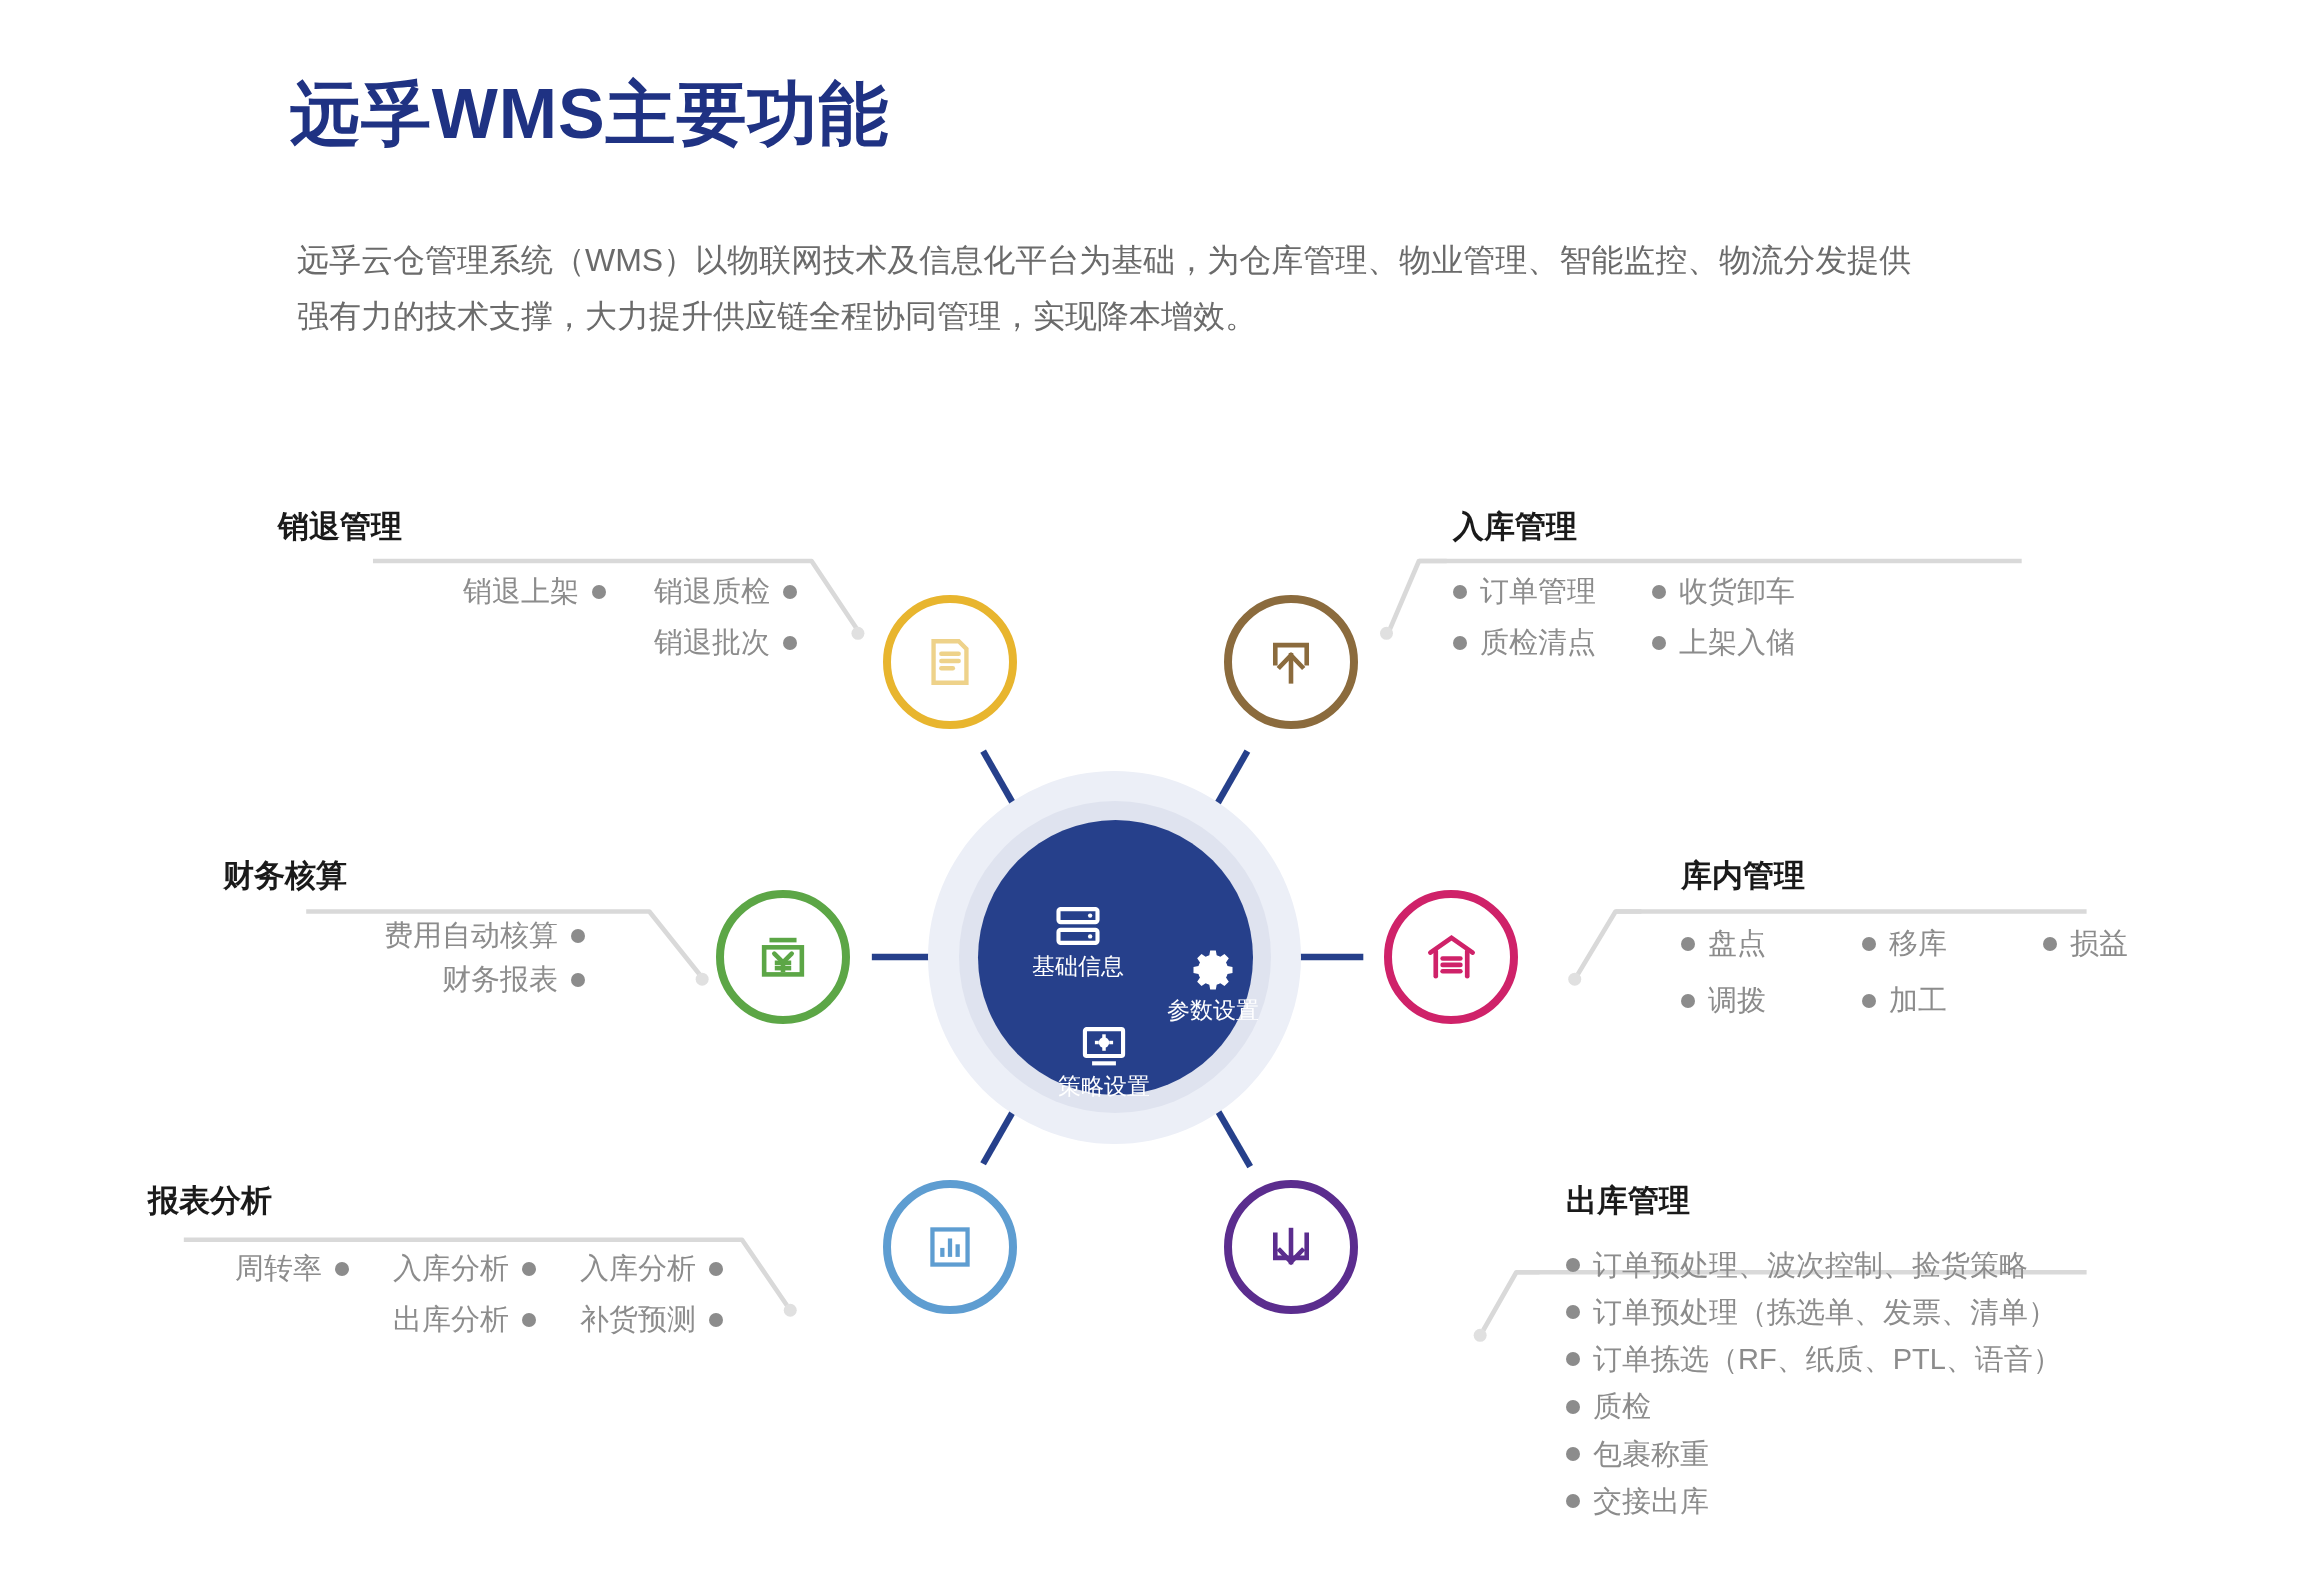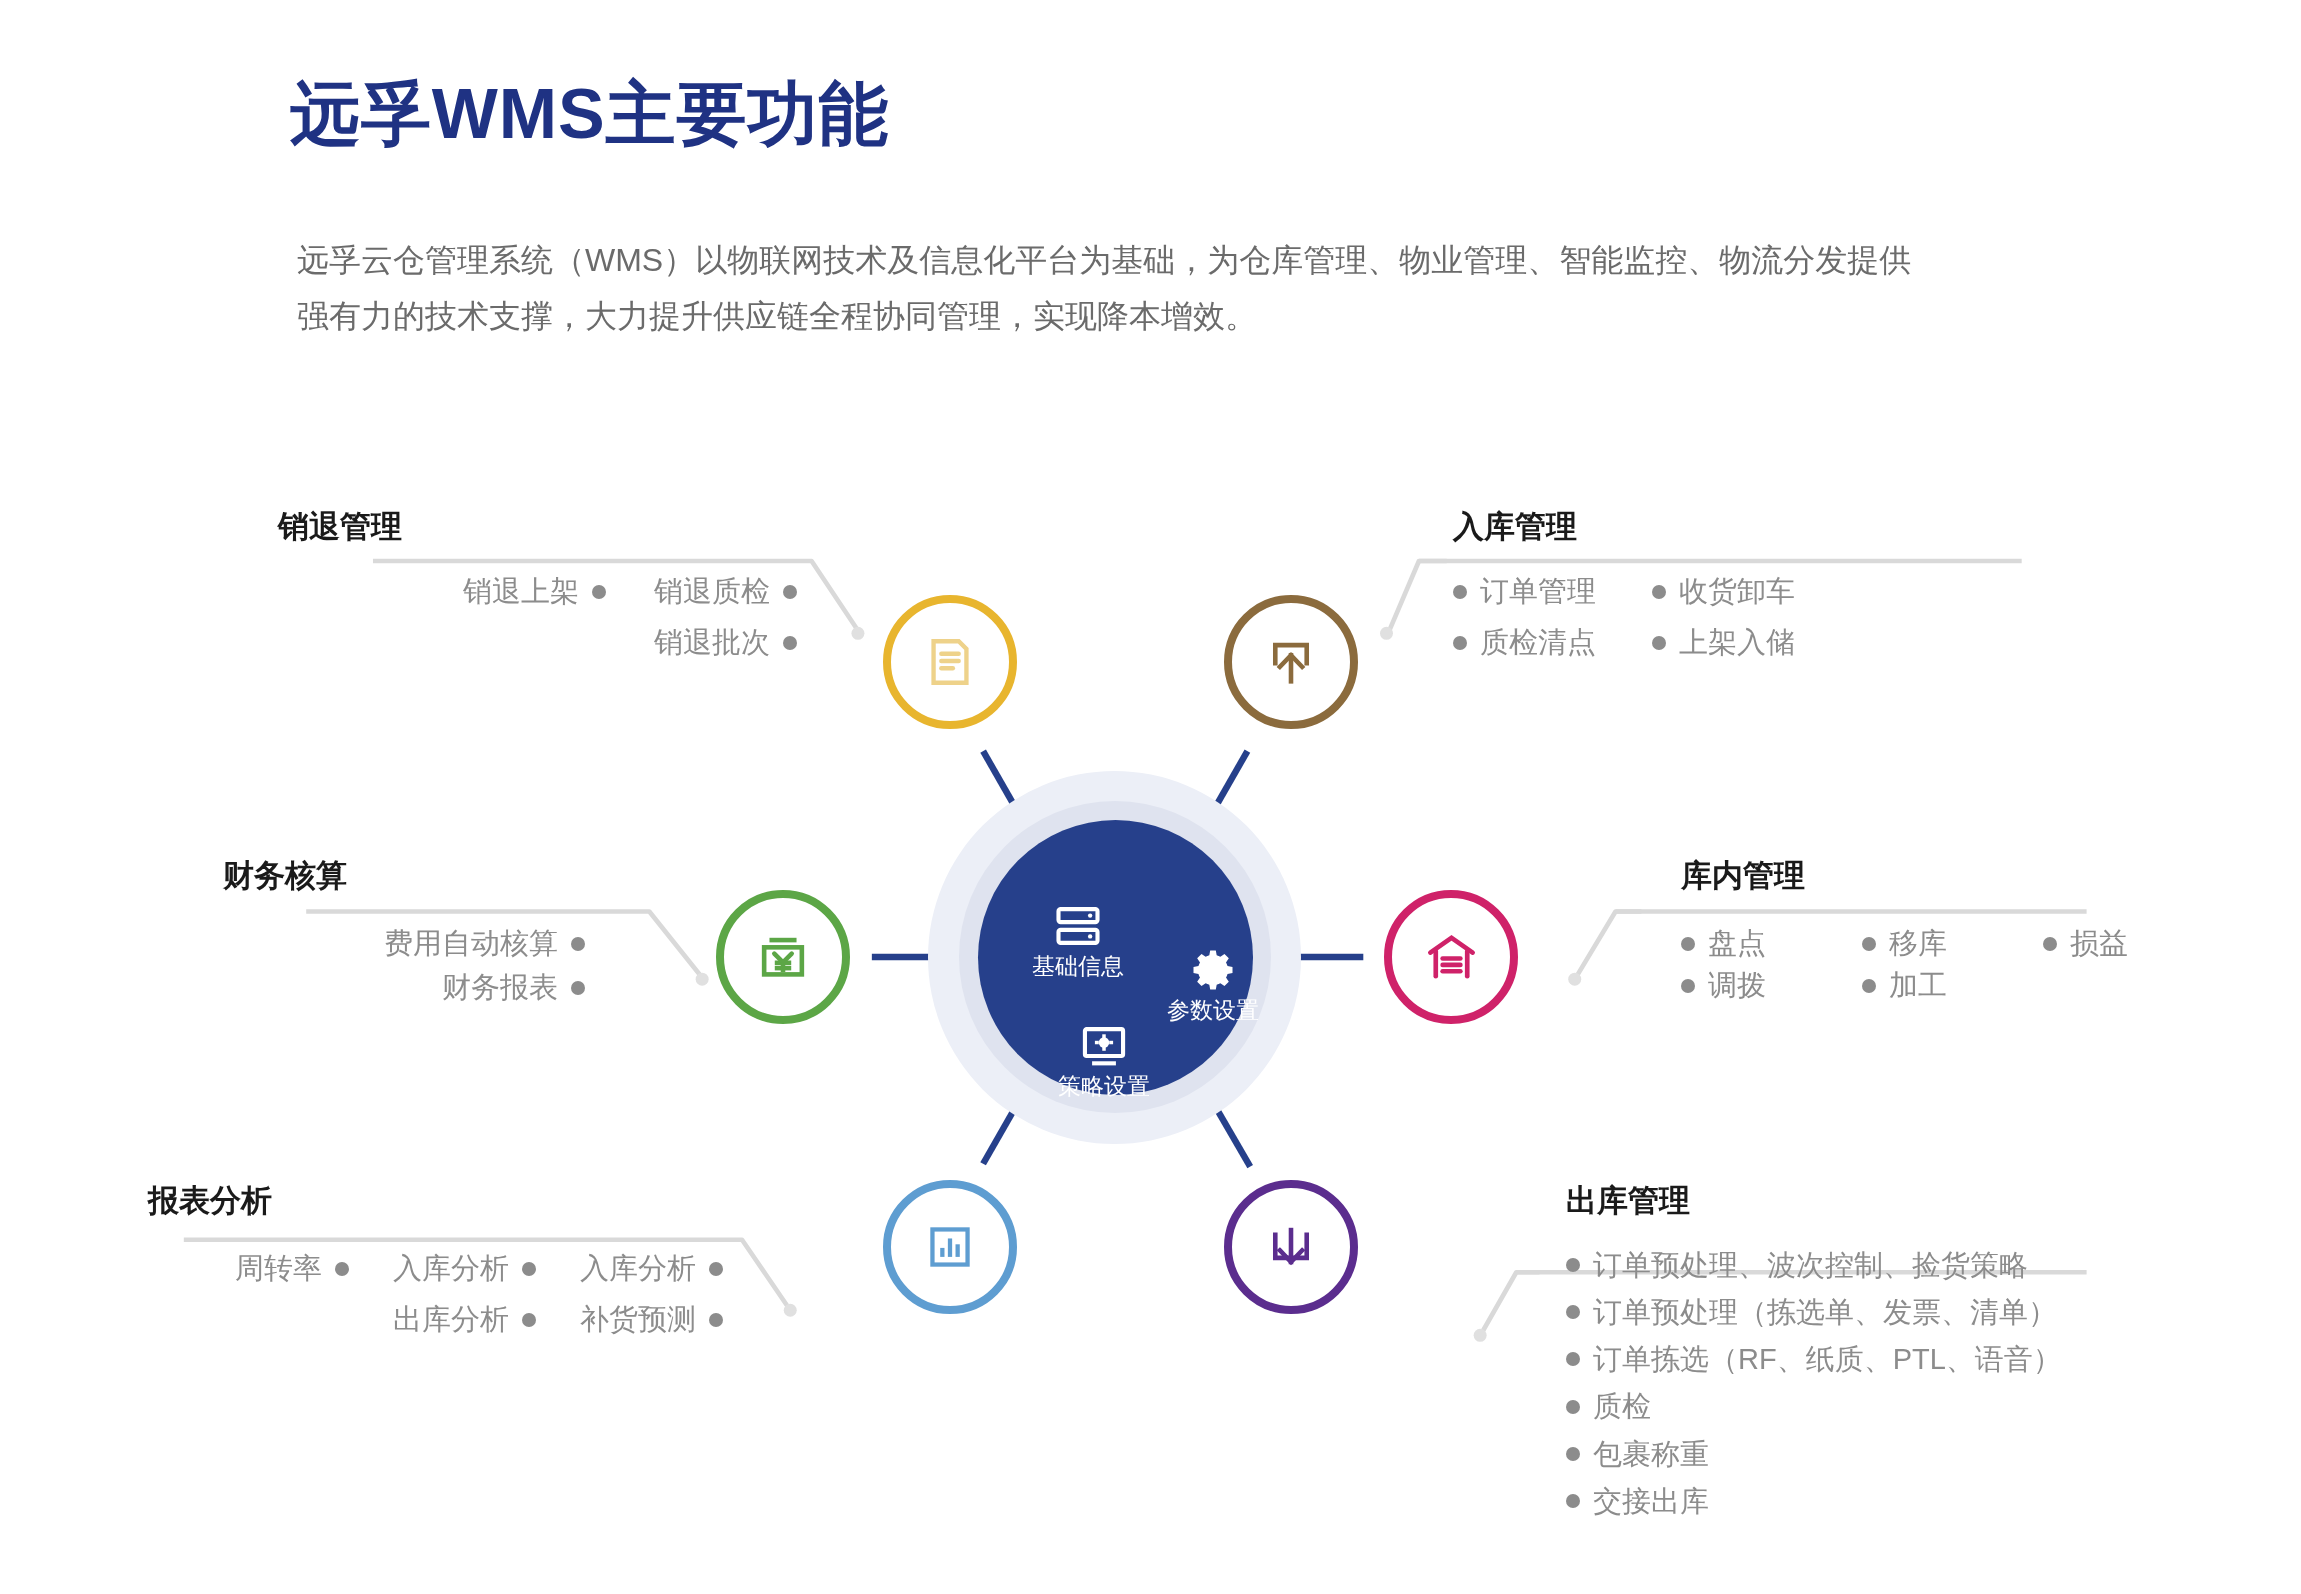--- a/index.html
+++ b/index.html
@@ -280,21 +280,21 @@
               <span class="dot"></span>
               <span>上架入储</span>
             </span>
         </div>
       </div>
     </div>
 
     <div class="block b-right" style="left:223px; top:855px; width:362px;">
       <div class="b-title-wrap"><span class="b-title">财务核算</span></div>
       <div class="b-items">
-        <div class="b-row" style="margin-top:28px;">
+        <div class="b-row" style="margin-top:20px;">
           <span class="cell li-r">
               <span>费用自动核算</span>
               <span class="dot"></span>
             </span>
         </div>
         <div class="b-row" style="margin-top:6px;">
           <span class="cell li-r">
               <span>财务报表</span>
               <span class="dot"></span>
             </span>
@@ -312,21 +312,21 @@
             </span>
           <span class="cell li-l" style="width:181px;">
               <span class="dot"></span>
               <span>移库</span>
             </span>
           <span class="cell li-l">
               <span class="dot"></span>
               <span>损益</span>
             </span>
         </div>
-        <div class="b-row" style="margin-top:4px;align-items:center;">
+        <div class="b-row" style="margin-top:19px;align-items:center;">
           <span class="cell li-l" style="width:181px;">
               <span class="dot"></span>
               <span>调拨</span>
             </span>
           <span class="cell li-l">
               <span class="dot"></span>
               <span>加工</span>
             </span>
         </div>
       </div>

